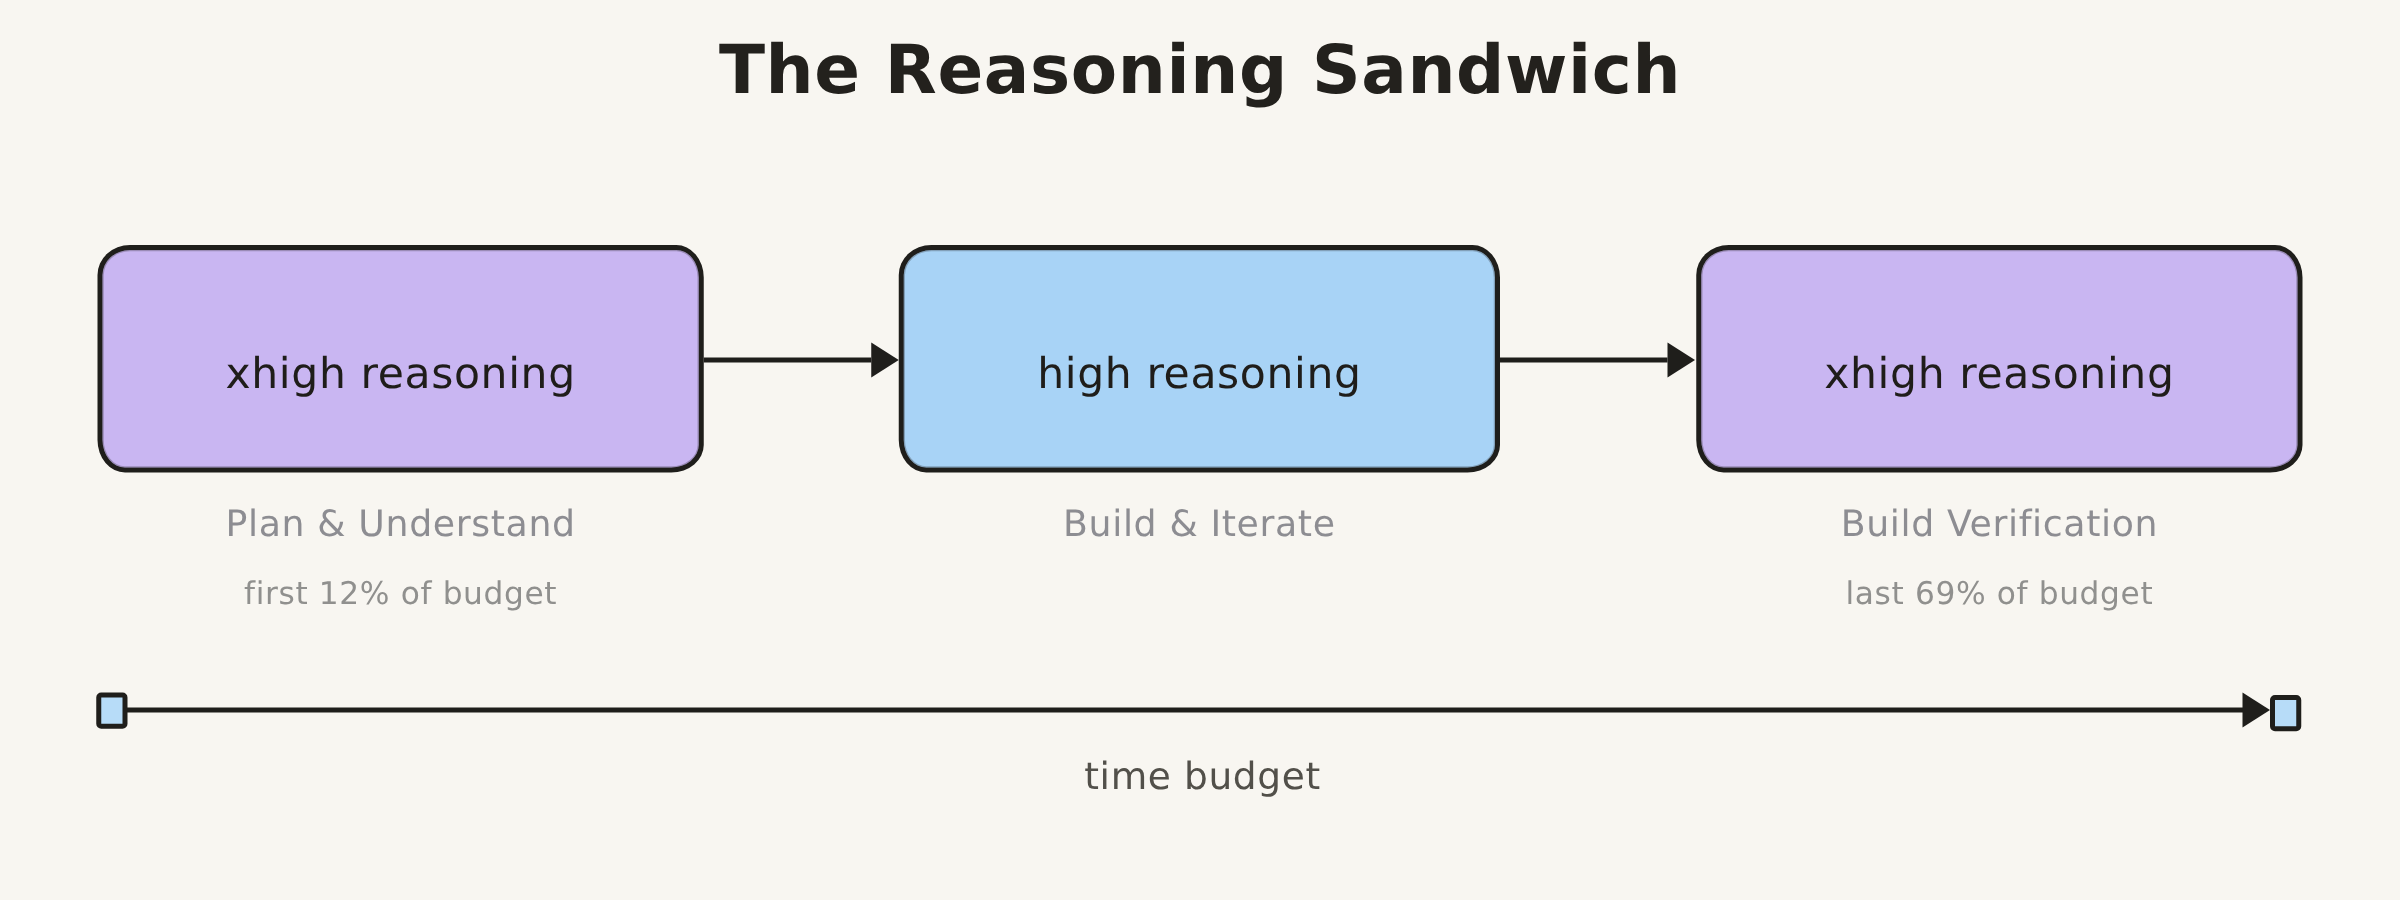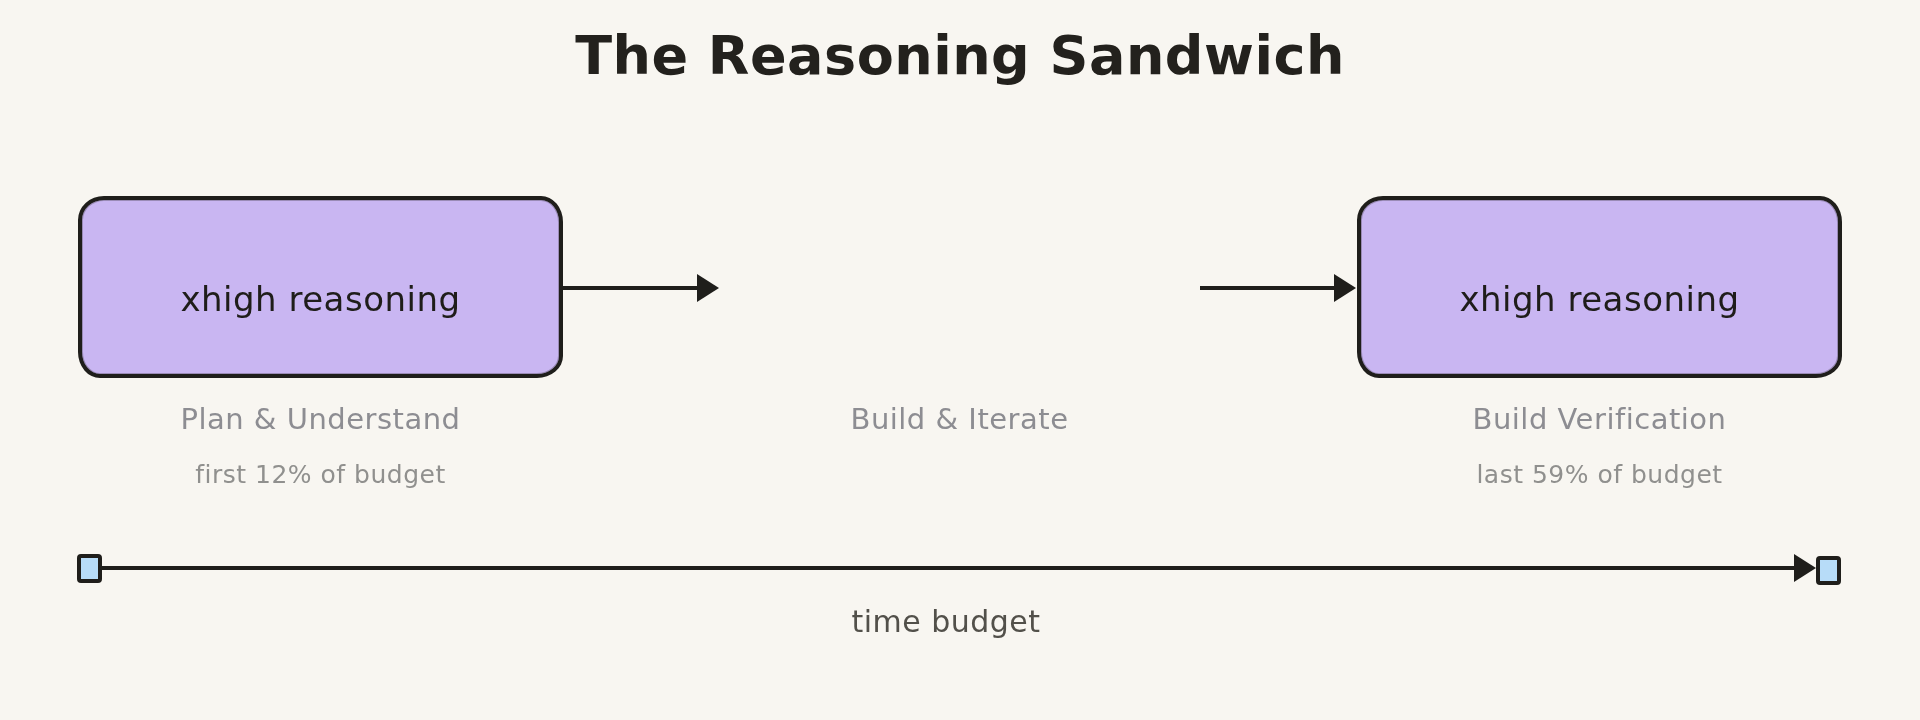--- a/index.html
+++ b/index.html
@@ -81,50 +81,53 @@
   }
   .tl-square::before {
     content: ""; position: absolute; z-index: -1; inset: -4px;
     background: #9fd0f6; border-radius: 5px;
     transform: translate(4px, -4px) rotate(3deg);
   }
   .tl-left  { left: 77px;  top: 554px; }
   .tl-right { left: 1816px; top: 556px; }
 
   .tl-label {
-    position: absolute; top: 604px; left: 0; width: 1892px;
+    position: absolute; top: 604px; left: 16px; width: 1892px;
     text-align: center; font-size: 30px; color: #52504a; letter-spacing: 0.5px;
   }
 </style>
 </head>
 <body>
 
 <div class="canvas">
 
   <h1 class="title">The Reasoning Sandwich</h1>
 
   <div class="box purple box1">
     <span class="box-label">xhigh reasoning</span>
   </div>
 
   <div class="arrow arrow1"></div>
 
+  <div class="box blue box2">
+    <span class="box-label">high reasoning</span>
+  </div>
 
   <div class="arrow arrow2"></div>
 
   <div class="box purple box3">
     <span class="box-label">xhigh reasoning</span>
   </div>
 
   <div class="phase col1">Plan &amp; Understand</div>
   <div class="phase col2">Build &amp; Iterate</div>
   <div class="phase col3">Build Verification</div>
 
   <div class="budget col1">first 12% of budget</div>
-  <div class="budget col3">last 59% of budget</div>
+  <div class="budget col3">last 69% of budget</div>
 
   <div class="tl-line"></div>
   <div class="tl-square tl-left"></div>
   <div class="tl-head"></div>
   <div class="tl-square tl-right"></div>
   <div class="tl-label">time budget</div>
 
 </div>
 
 </body></html>

